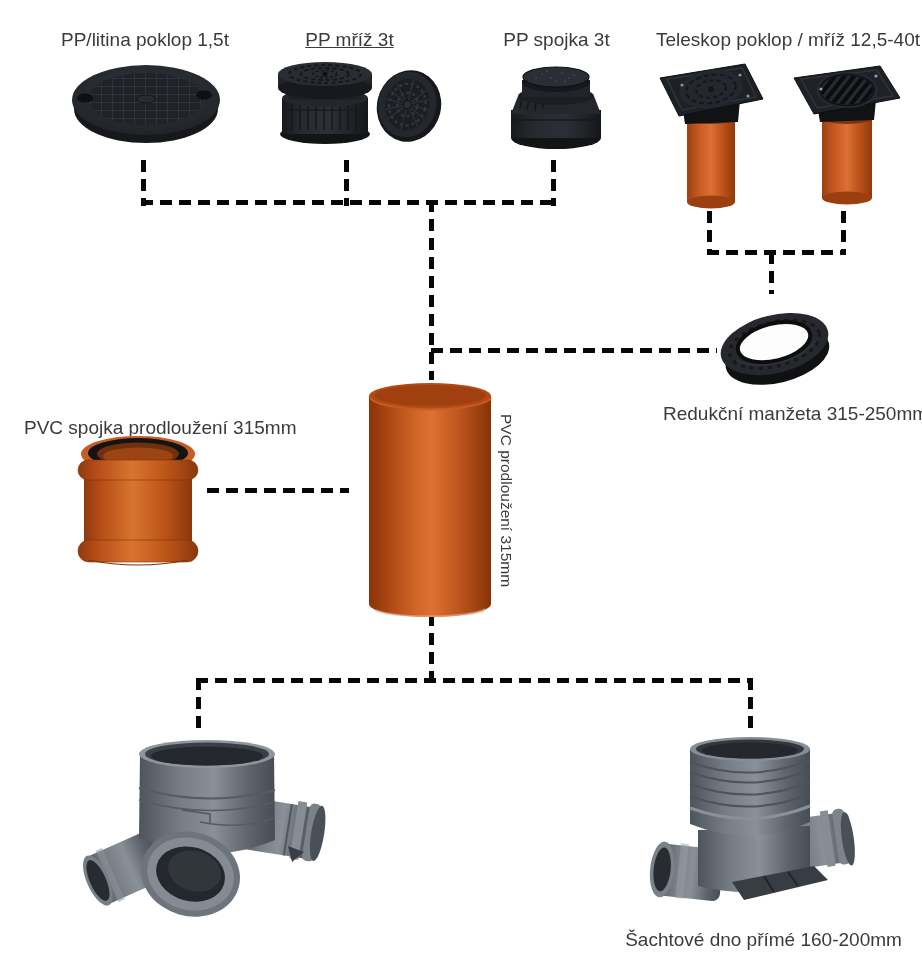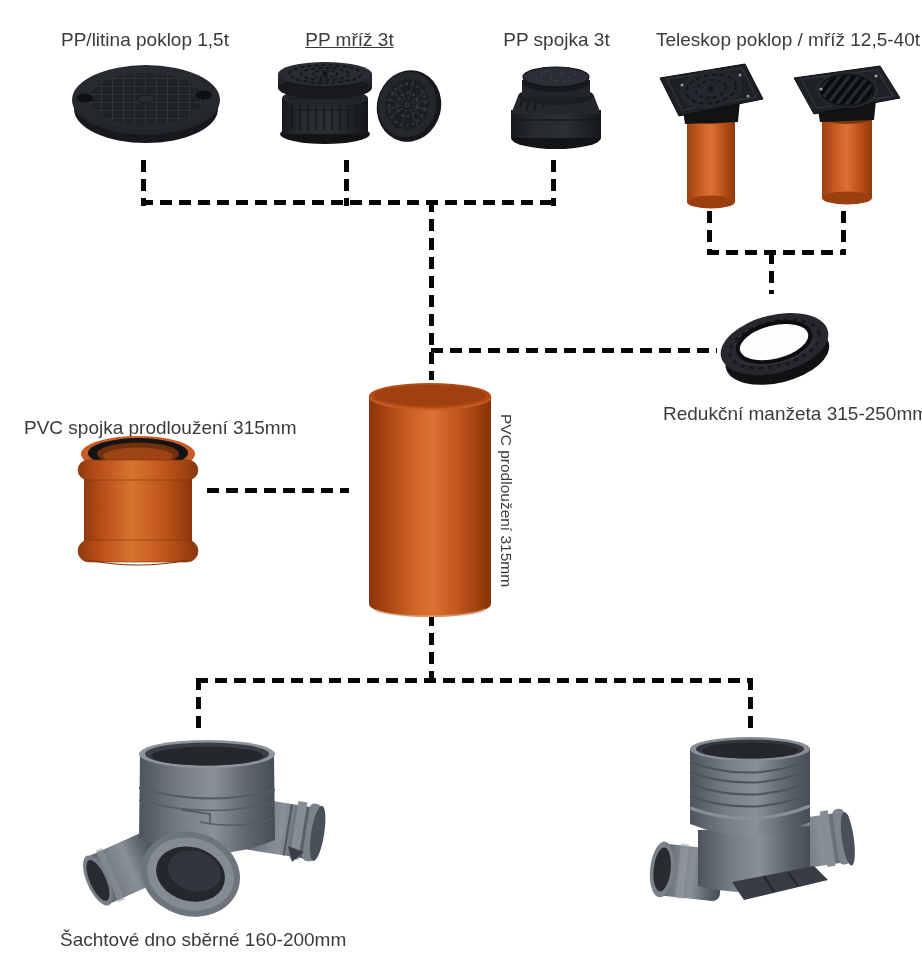--- a/index.html
+++ b/index.html
@@ -30,21 +30,21 @@
 
 <div id="canvas">
 
   <div class="lbl" style="left:30px;top:28px;width:230px;">PP/litina poklop 1,5t</div>
   <div class="lbl" style="left:282px;top:28px;width:135px;text-decoration:underline;">PP mříž 3t</div>
   <div class="lbl" style="left:489px;top:28px;width:135px;">PP spojka 3t</div>
   <div class="lbl" style="left:656px;top:28px;width:255px;">Teleskop poklop / mříž 12,5-40t</div>
   <div class="lbl" style="left:24px;top:389px;width:232px;margin-top:27px;">PVC spojka prodloužení 315mm</div>
   <div class="lbl-v" style="left:497px;top:401px;height:200px;">PVC prodloužení 315mm</div>
   <div class="lbl" style="left:663px;top:402px;width:222px;">Redukční manžeta 315-250mm</div>
-  <div class="lbl" style="left:60px;top:928px;width:285px;">Šachtové dno sběrné 160-200mm</div>
+  <div class="lbl" style="left:621px;top:928px;width:285px;">Šachtové dno přímé 160-200mm</div>
 
   <div class="dash-v" style="left:141px;top:160px;height:46px;"></div>
   <div class="dash-v" style="left:344px;top:160px;height:46px;"></div>
   <div class="dash-v" style="left:551px;top:160px;height:46px;"></div>
   <div class="dash-h" style="left:141px;top:200px;width:418px;"></div>
   <div class="dash-v" style="left:429px;top:200px;height:180px;"></div>
   <div class="dash-h" style="left:431px;top:348px;width:286px;"></div>
   <div class="dash-v" style="left:707px;top:211px;height:43px;"></div>
   <div class="dash-v" style="left:841px;top:211px;height:43px;"></div>
   <div class="dash-h" style="left:707px;top:250px;width:139px;"></div>

